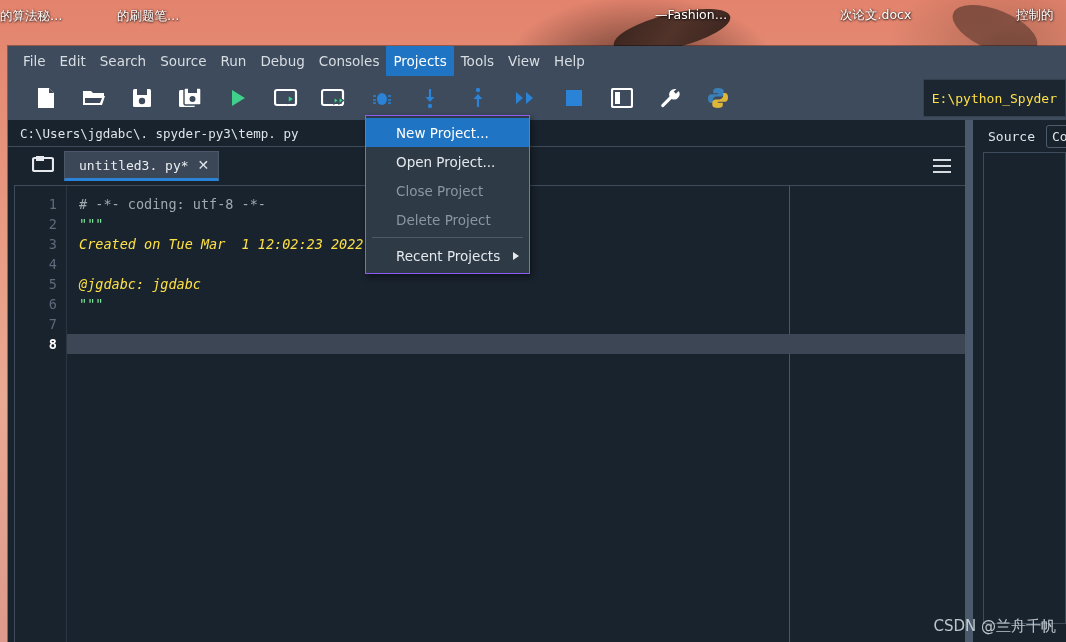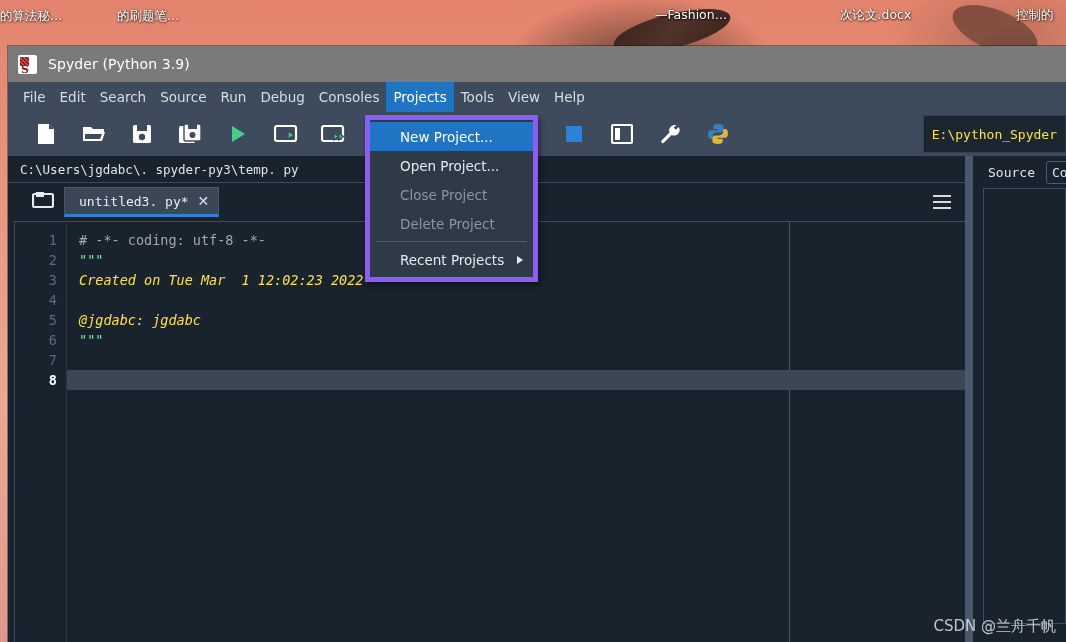--- a/index.html
+++ b/index.html
@@ -298,21 +298,21 @@
     z-index: 60;
     pointer-events: none;
   }
 
   
   #projects-menu {
     position: absolute;
     left: 365px; top: 115px;
     width: 163px;
     background: #2f3a47;
-    border: 5px solid #8b5cf6;
+    border: 1px solid #8b5cf6;
     z-index: 80;
     padding: 2px 0 3px 0;
     box-shadow: 2px 3px 6px rgba(0,0,0,0.45);
   }
   .dd-item {
     height: 29px;
     display: flex; align-items: center;
     padding-left: 30px;
     color: #e4e9ee;
     font-size: 13.5px;
@@ -341,24 +341,20 @@
 
   <div class="dt-label" style="left:0px; top:8px;">的算法秘…</div>
   <div class="dt-label" style="left:86px; top:8px;margin-left:31px;">的刷题笔…</div>
   <div class="dt-label" style="left:655px; top:7px;text-align:right;">—Fashion…</div>
   <div class="dt-label" style="left:840px; top:7px;">次论文.docx</div>
   <div class="dt-label" style="left:1016px; top:7px;">控制的</div>
 </div>
 
 <div id="spyder">
 
-  <div id="titlebar">
-    <div id="app-icon"></div>
-    <div id="app-title">Spyder (Python 3.9)</div>
-  </div>
 
   <div id="menubar">
     <div class="menu-item">File</div>
     <div class="menu-item">Edit</div>
     <div class="menu-item">Search</div>
     <div class="menu-item">Source</div>
     <div class="menu-item">Run</div>
     <div class="menu-item">Debug</div>
     <div class="menu-item">Consoles</div>
     <div class="menu-item active">Projects</div>

